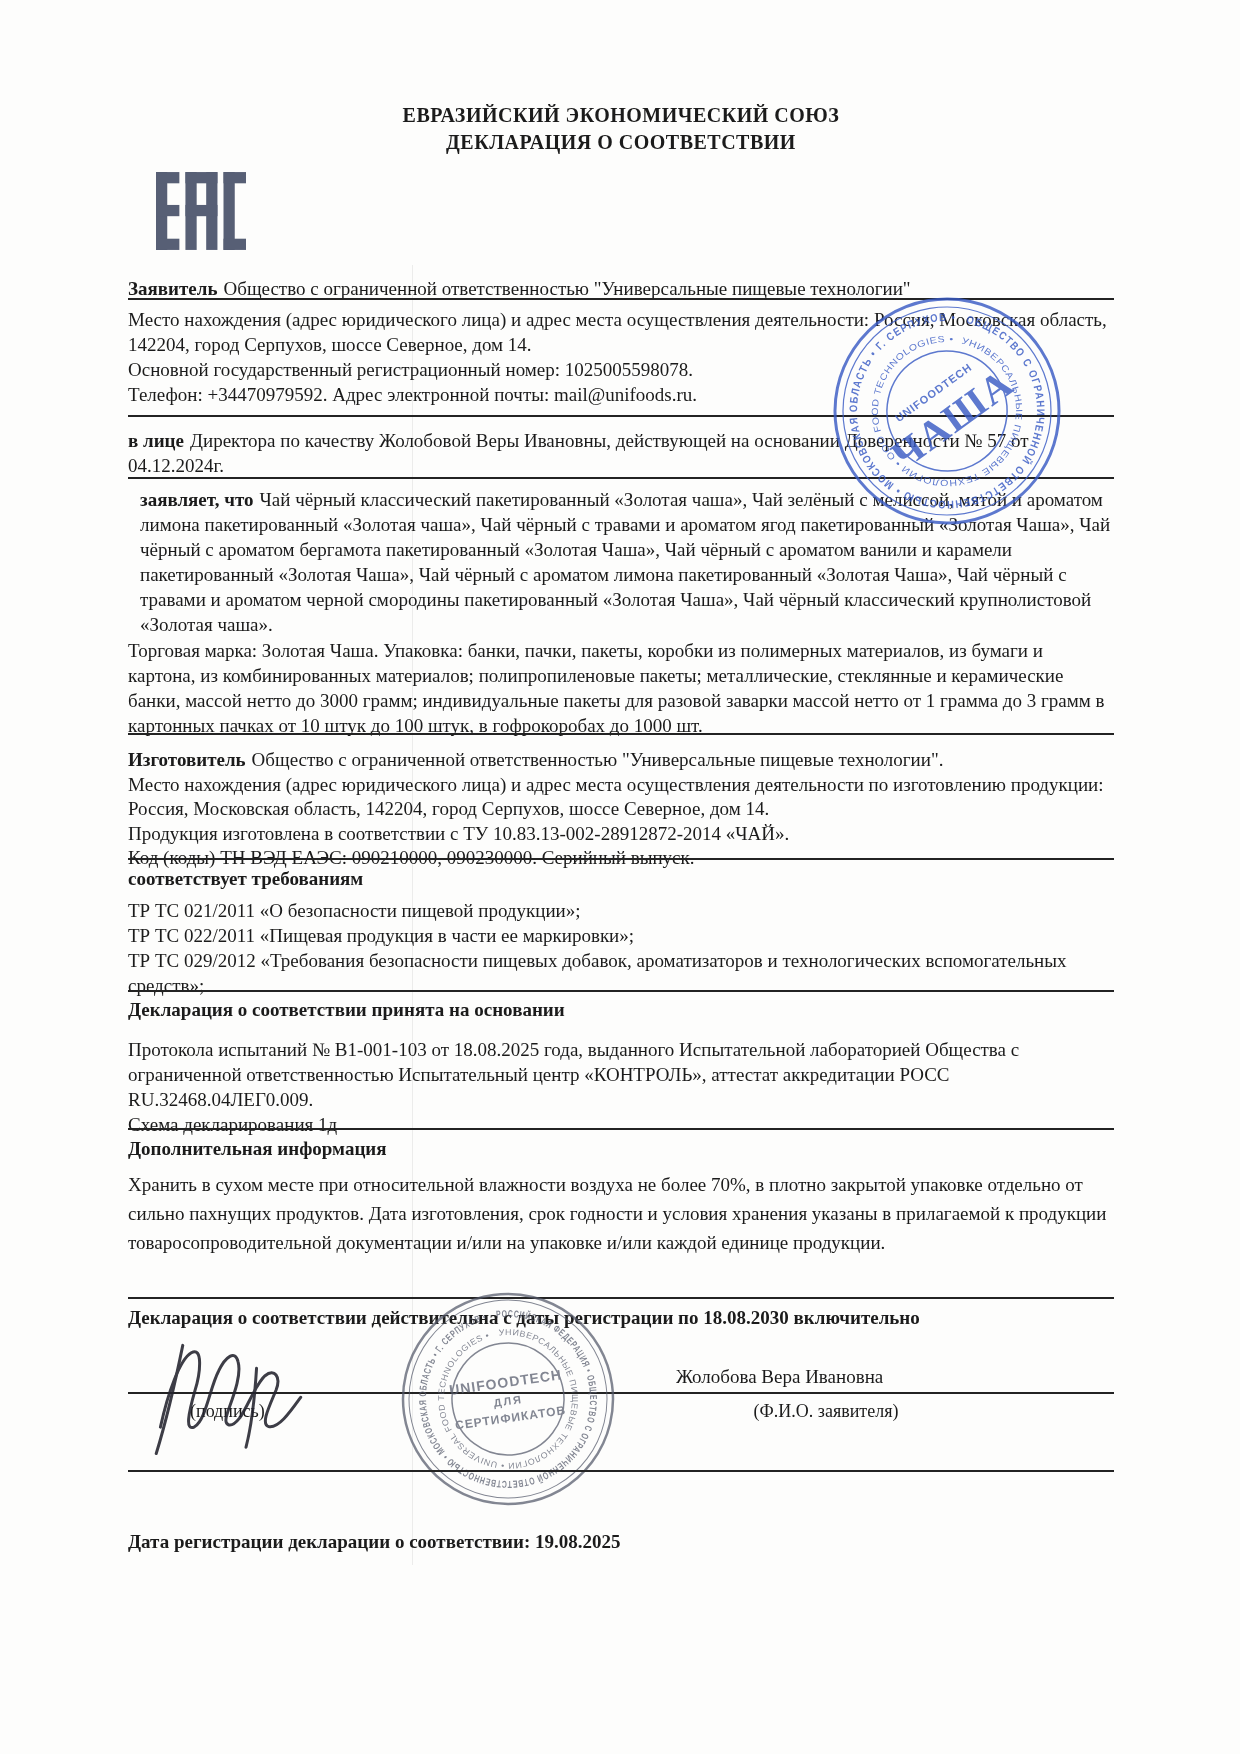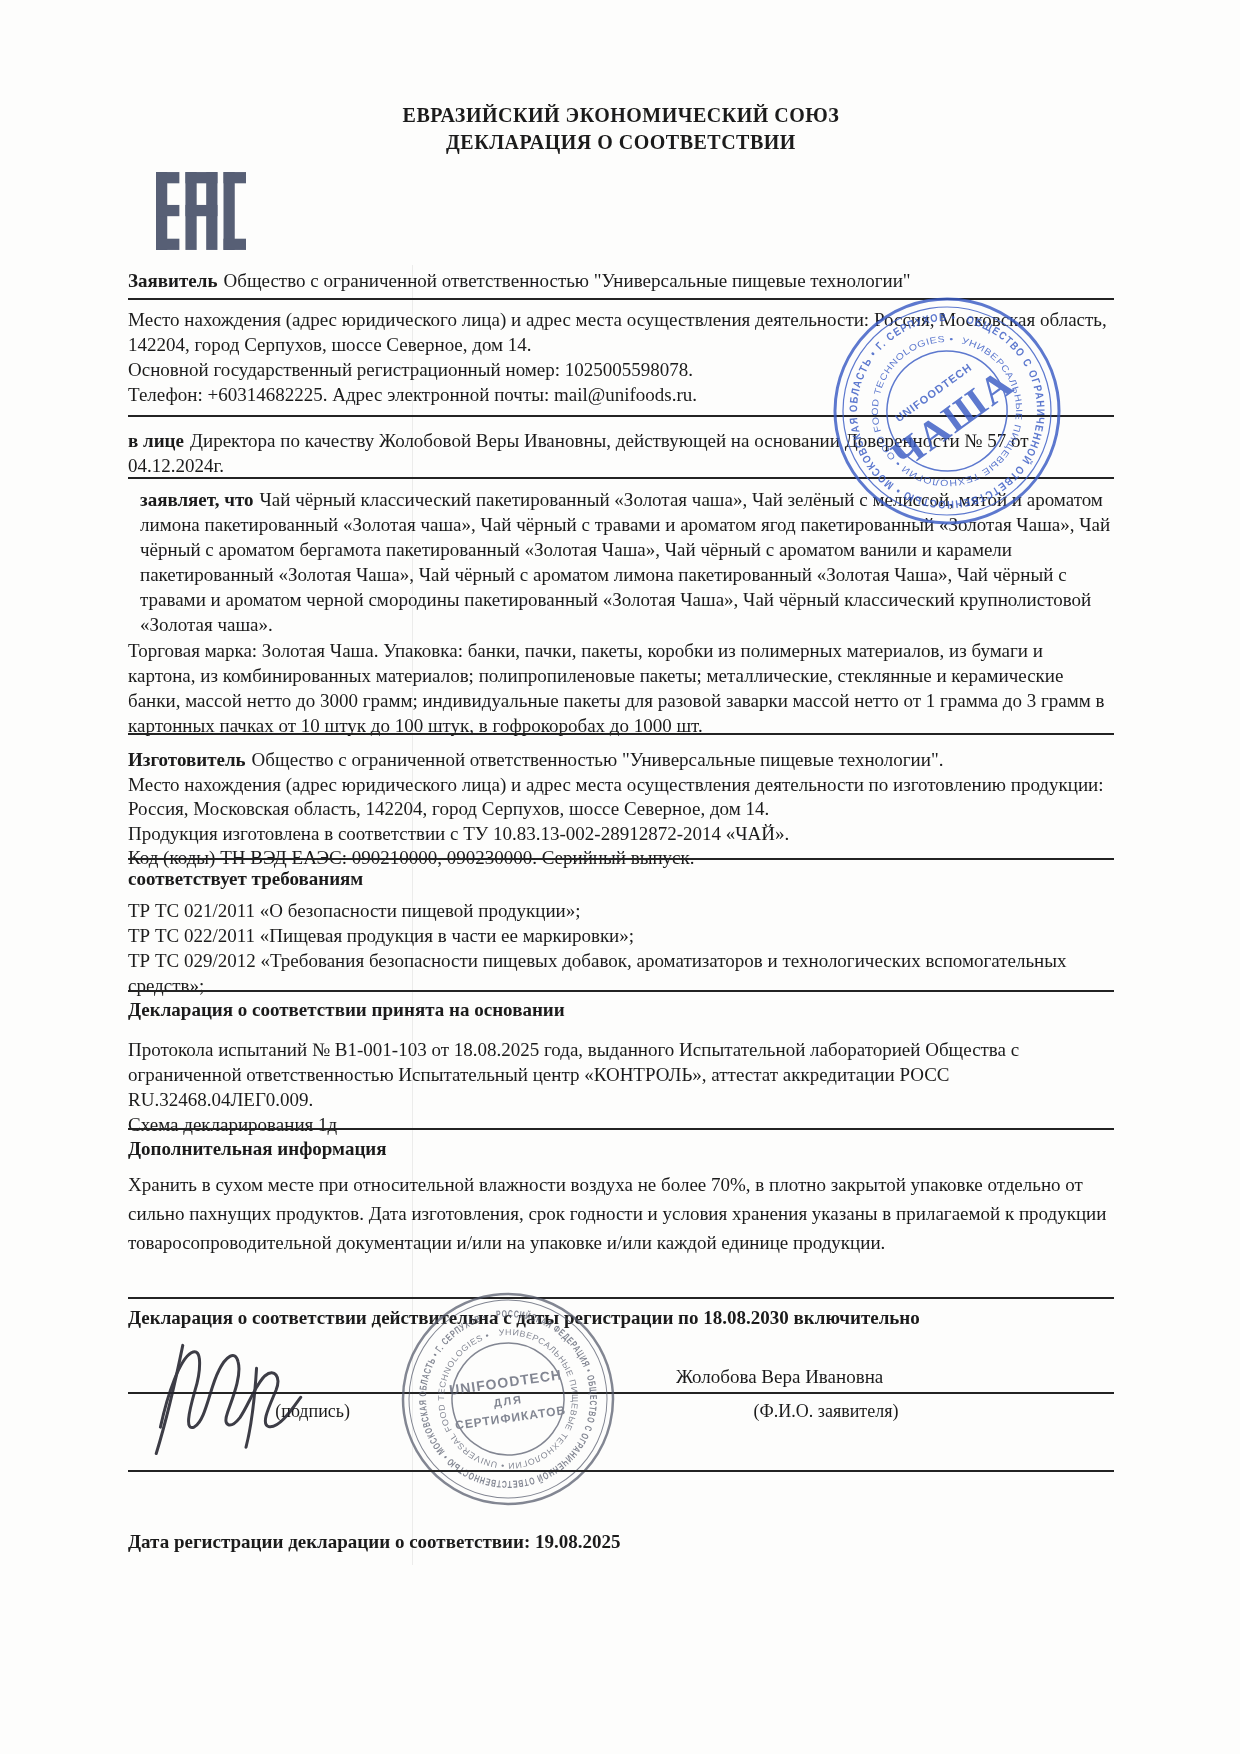--- a/index.html
+++ b/index.html
@@ -40,29 +40,29 @@
         <rect x="58" y="0" width="13" height="90"></rect>
         <rect x="34" y="0" width="37" height="13"></rect>
         <rect x="34" y="38" width="37" height="13"></rect>
         <rect x="78" y="0" width="13" height="90"></rect>
         <rect x="78" y="0" width="26" height="13"></rect>
         <rect x="78" y="77" width="26" height="13"></rect>
       </g>
     </svg>
   </div>
 
-  <div class="abs t" style="top:268px;">
+  <div class="abs t" style="top:276px;">
     <span class="lbl">Заявитель</span><span>Общество с ограниченной ответственностью "Универсальные пищевые технологии"</span>
   </div>
   <div class="rule" style="top:298px;"></div>
 
   <div class="abs t" style="top:307px;">
     <div>Место нахождения (адрес юридического лица) и адрес места осуществления деятельности: Россия, Московская область, 142204, город Серпухов, шоссе Северное, дом 14.</div>
     <div>Основной государственный регистрационный номер: 1025005598078.</div>
-    <div>Телефон: +60314682225. Адрес электронной почты: mail@unifoods.ru.</div>
+    <div>Телефон: +34470979592. Адрес электронной почты: mail@unifoods.ru.</div>
   </div>
   <div class="rule" style="top:415px;"></div>
 
   <div class="abs t" style="top:428px;">
     <span class="lbl">в лице</span><span>Директора по качеству Жолобовой Веры  Ивановны, действующей  на основании Доверенности № 57 от 04.12.2024г.</span>
   </div>
   <div class="rule" style="top:477px;"></div>
 
   <div class="abs t" style="top:487px;margin-left:12px;">
     <span class="lbl">заявляет, что</span><span>Чай чёрный классический пакетированный «Золотая чаша», Чай зелёный с мелиссой, мятой и ароматом лимона пакетированный «Золотая чаша», Чай чёрный с травами и ароматом ягод пакетированный «Золотая Чаша»,  Чай чёрный с ароматом бергамота пакетированный «Золотая Чаша», Чай чёрный с ароматом ванили и карамели пакетированный «Золотая Чаша», Чай чёрный с ароматом лимона пакетированный «Золотая Чаша», Чай чёрный с травами и ароматом черной смородины пакетированный «Золотая Чаша», Чай чёрный классический крупнолистовой «Золотая чаша».</span>
@@ -96,21 +96,21 @@
   <div class="rule" style="top:1128px;"></div>
 
   <div class="abs t b" style="top:1136px;">Дополнительная информация</div>
   <div class="abs t loose" style="top:1170px;">Хранить в сухом месте при относительной влажности воздуха не более 70%, в плотно закрытой упаковке отдельно от сильно пахнущих продуктов. Дата изготовления, срок годности и условия хранения  указаны в прилагаемой к продукции товаросопроводительной документации и/или на упаковке и/или каждой единице продукции.</div>
 
   <div class="rule" style="top:1297px;"></div>
   <div class="abs t b" style="top:1305px;">Декларация о соответствии действительна с даты регистрации по 18.08.2030 включительно</div>
 
   <div class="abs t" style="top:1364px;left:676px;width:300px;text-align:left;">Жолобова Вера Ивановна</div>
   <div class="rule" style="top:1392px;border-top-width:2px;"></div>
-  <div class="abs t cap" style="top:1399px;left:190px;width:160px;text-align:right;">(подпись)</div>
+  <div class="abs t cap" style="top:1399px;left:190px;width:160px;text-align:left;">(подпись)</div>
   <div class="abs t cap" style="top:1399px;left:676px;width:300px;text-align:center;">(Ф.И.О. заявителя)</div>
 
   <div class="stamp" style="left:138px;top:1330px;">
     <svg width="190" height="125" viewBox="0 0 190 125">
       <g fill="none" stroke="#23232e" stroke-width="3" stroke-linecap="round" opacity=".88" transform="rotate(-4 95 60)">
         <path d="M 48,12 C 38,48 24,92 14,118"></path>
         <path d="M 20,92 C 30,58 44,26 56,20 C 68,14 64,40 57,58 C 49,80 44,98 54,94 C 66,88 72,56 82,40 C 90,26 100,20 102,32 C 105,46 94,68 88,82 C 82,96 90,99 100,88 C 110,75 118,56 128,48 C 138,41 144,50 138,63 C 130,79 120,96 128,99 C 138,102 152,84 162,72"></path>
         <path d="M 120,40 C 116,70 110,100 104,118"></path>
       </g>
     </svg>

